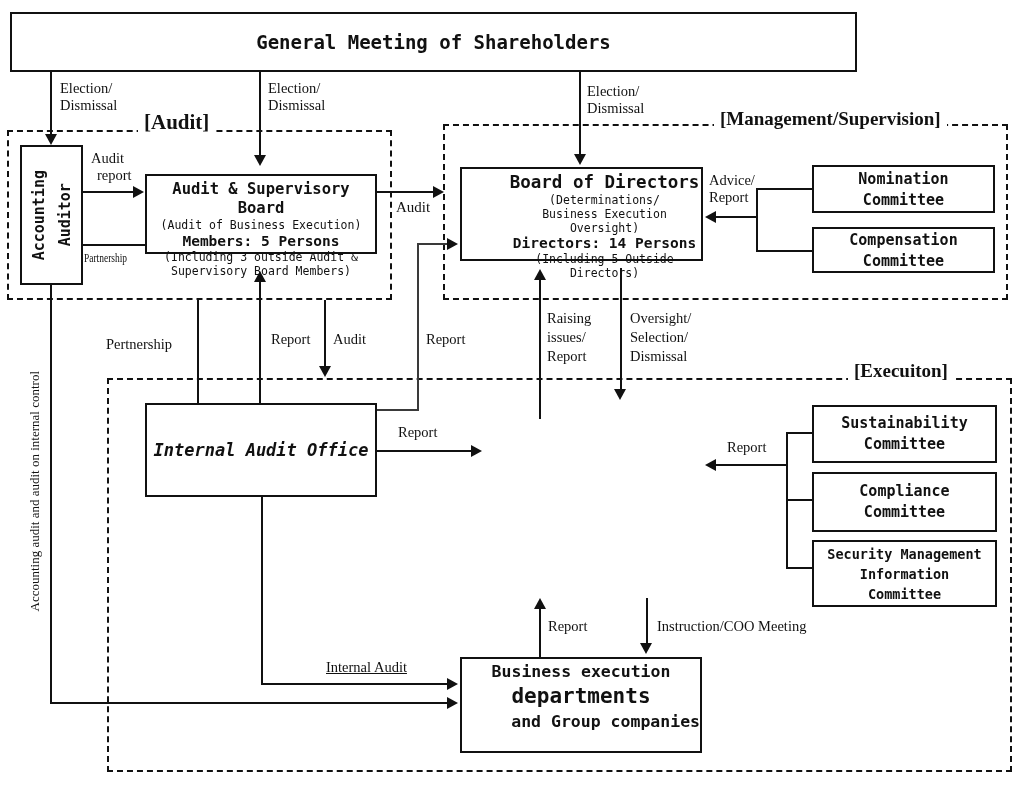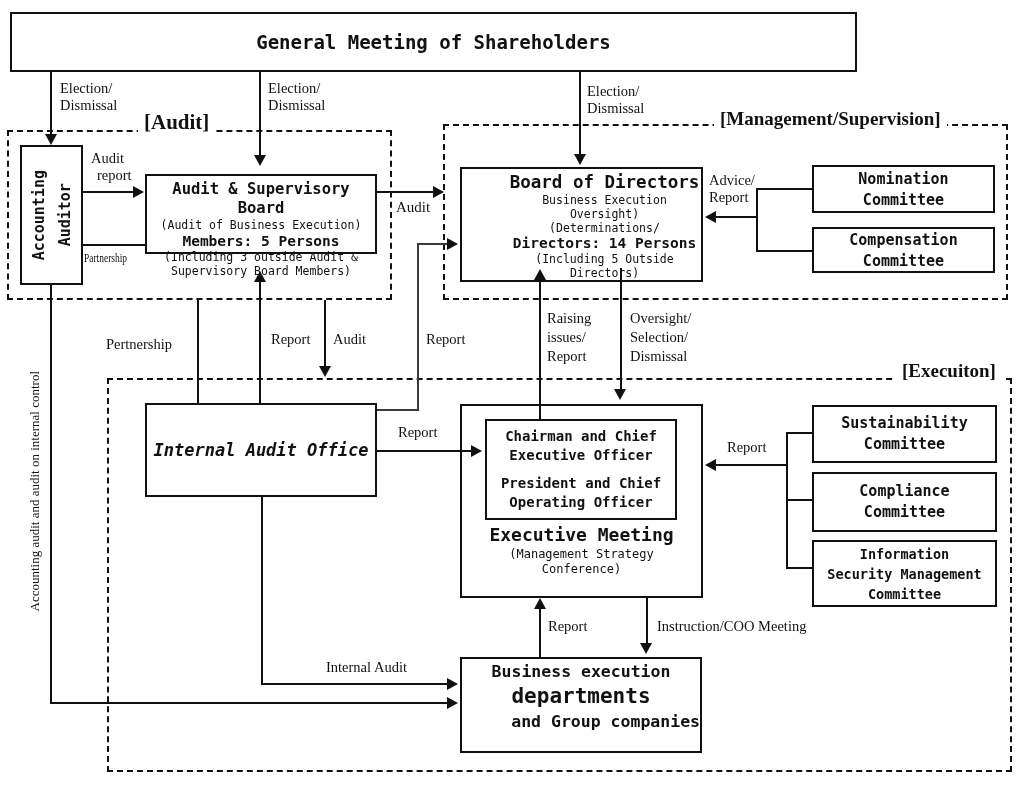--- a/index.html
+++ b/index.html
@@ -30,85 +30,74 @@
 <body>
 
 <div id="stage">
 
   <div class="dash" style="left:7px;top:130px;width:385px;height:170px;"></div>
   <div class="dash" style="left:443px;top:124px;width:565px;height:176px;"></div>
   <div class="dash" style="left:107px;top:378px;width:905px;height:394px;"></div>
 
   <div class="sec" style="left:138px;top:110px;font-size:21px;">[Audit]</div>
   <div class="sec" style="left:714px;top:108px;font-size:19px;">[Management/Supervision]</div>
-  <div class="sec" style="left:848px;top:360px;font-size:19px;margin-left:48px;">[Execuiton]</div>
+  <div class="sec" style="left:848px;top:360px;font-size:19px;">[Execuiton]</div>
 
   <div class="bx" style="left:10px;top:12px;width:847px;height:60px;">
     <div class="b" style="font-size:19px;line-height:56px;">General Meeting of Shareholders</div>
   </div>
 
   <div class="bx vwrap" style="left:20px;top:145px;width:63px;height:140px;">
     <div class="vtext b" style="font-size:15px;line-height:26px;">
       <div>Accounting</div>
       <div>Auditor</div>
     </div>
   </div>
 
   <div class="bx" style="left:145px;top:174px;width:232px;height:80px;padding-top:4px;">
     <div class="b" style="font-size:15.5px;line-height:19px;">Audit &amp; Supervisory Board</div>
     <div class="sm">(Audit of Business Execution)</div>
     <div class="b" style="font-size:14.5px;line-height:18px;">Members: 5 Persons</div>
     <div class="sm">(Including 3 outside Audit &amp;</div>
     <div class="sm">Supervisory Board Members)</div>
   </div>
 
-  <div class="bx" style="left:460px;top:167px;width:243px;height:115px;padding-top:3px;padding-left:46px;">
+  <div class="bx" style="left:460px;top:167px;width:243px;height:94px;padding-top:3px;padding-left:46px;">
     <div class="b" style="font-size:17.5px;line-height:21px;">Board of Directors</div>
+    <div class="sm">(Determinations/</div>
     <div class="sm">Business Execution Oversight)</div>
-    <div class="sm">(Determinations/</div>
     <div class="b" style="font-size:14.5px;line-height:17px;">Directors: 14 Persons</div>
     <div class="sm">(Including 5 Outside Directors)</div>
   </div>
 
   <div class="bx" style="left:812px;top:165px;width:183px;height:48px;padding-top:2px;">
     <div class="b" style="font-size:15px;line-height:21px;">Nomination</div>
     <div class="b" style="font-size:15px;line-height:21px;">Committee</div>
   </div>
   <div class="bx" style="left:812px;top:227px;width:183px;height:46px;padding-top:1px;">
     <div class="b" style="font-size:15px;line-height:21px;">Compensation</div>
     <div class="b" style="font-size:15px;line-height:21px;">Committee</div>
   </div>
 
   <div class="bx" style="left:145px;top:403px;width:232px;height:94px;">
     <div class="b" style="font-size:17px;line-height:90px;font-style:italic;">Internal Audit Office</div>
   </div>
 
-  <div class="bx" style="left:460px;top:404px;width:243px;height:194px;">
-    <div class="bx" style="left:23px;top:13px;width:192px;height:101px;padding-top:6px;">
-      <div class="b" style="font-size:14px;line-height:19px;">Chairman and Chief</div>
-      <div class="b" style="font-size:14px;line-height:19px;">Executive Officer</div>
-      <div class="b" style="font-size:14px;line-height:19px;margin-top:9px;">President and Chief</div>
-      <div class="b" style="font-size:14px;line-height:19px;">Operating Officer</div>
-    </div>
-    <div class="b" style="position:absolute;left:0;top:118px;width:100%;font-size:18px;line-height:22px;">Executive Meeting</div>
-    <div class="sm" style="position:absolute;left:0;top:141px;width:100%;font-size:12px;line-height:15px;">(Management Strategy</div>
-    <div class="sm" style="position:absolute;left:0;top:156px;width:100%;font-size:12px;line-height:15px;">Conference)</div>
-  </div>
 
   <div class="bx" style="left:812px;top:405px;width:185px;height:58px;padding-top:6px;">
     <div class="b" style="font-size:15px;line-height:21px;">Sustainability</div>
     <div class="b" style="font-size:15px;line-height:21px;">Committee</div>
   </div>
   <div class="bx" style="left:812px;top:472px;width:185px;height:60px;padding-top:7px;">
     <div class="b" style="font-size:15px;line-height:21px;">Compliance</div>
     <div class="b" style="font-size:15px;line-height:21px;">Committee</div>
   </div>
   <div class="bx" style="left:812px;top:540px;width:185px;height:67px;padding-top:2px;">
+    <div class="b" style="font-size:13.5px;line-height:20px;">Security Management</div>
     <div class="b" style="font-size:13.5px;line-height:20px;">Information</div>
-    <div class="b" style="font-size:13.5px;line-height:20px;">Security Management</div>
     <div class="b" style="font-size:13.5px;line-height:20px;">Committee</div>
   </div>
 
   <div class="bx" style="left:460px;top:657px;width:242px;height:96px;padding-top:0;">
     <div class="b" style="font-size:16.5px;line-height:25px;">Business execution</div>
     <div class="b" style="font-size:21px;line-height:25px;">departments</div>
     <div class="b" style="font-size:16.5px;line-height:25px;text-align:right;">and Group companies</div>
   </div>
 
   <div class="vl" style="left:50px;top:72px;height:62px;"></div>
@@ -209,19 +198,19 @@
       <div>Report</div>
   </div>
   <div class="lbl" style="left:630px;top:309px;line-height:19px;">
     <div>Oversight/</div>
       <div>Selection/</div>
       <div>Dismissal</div>
   </div>
   <div class="lbl" style="left:727px;top:439px;">Report</div>
   <div class="lbl" style="left:548px;top:618px;">Report</div>
   <div class="lbl" style="left:657px;top:618px;">Instruction/COO Meeting</div>
-  <div class="lbl" style="left:326px;top:659px;">Internal Audit</div>
+  <div class="lbl" style="left:326px;top:659px;text-decoration:underline;">Internal Audit</div>
 
   <div class="vwrap" style="left:22px;top:330px;width:26px;height:322px;">
     <div class="vtext" style="font-family:'Liberation Serif','DejaVu Serif',serif;font-size:13px;">Accounting audit and audit on internal control</div>
   </div>
 
 </div>
 
 </body></html>

